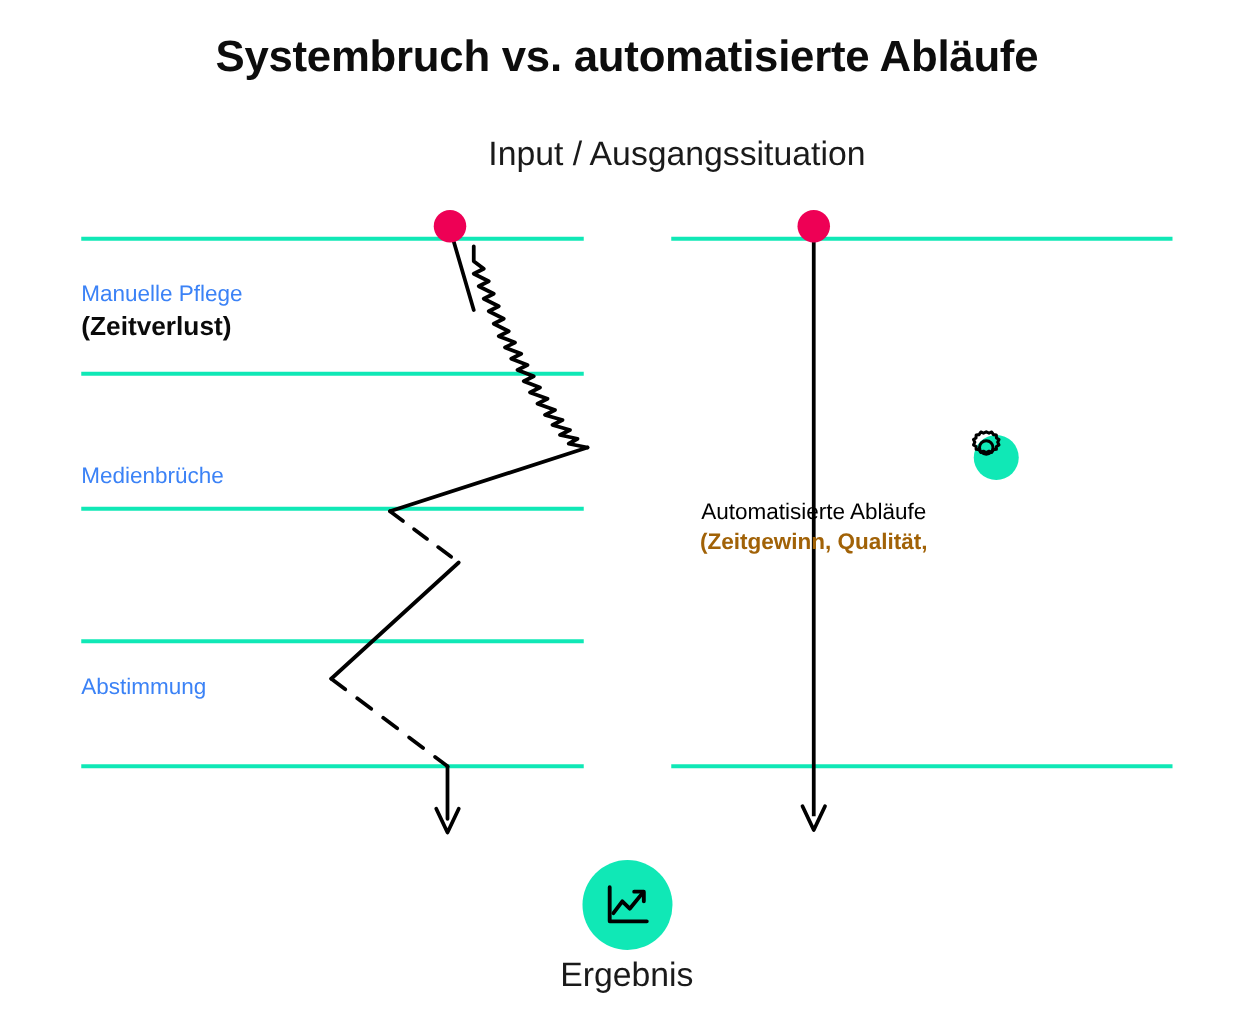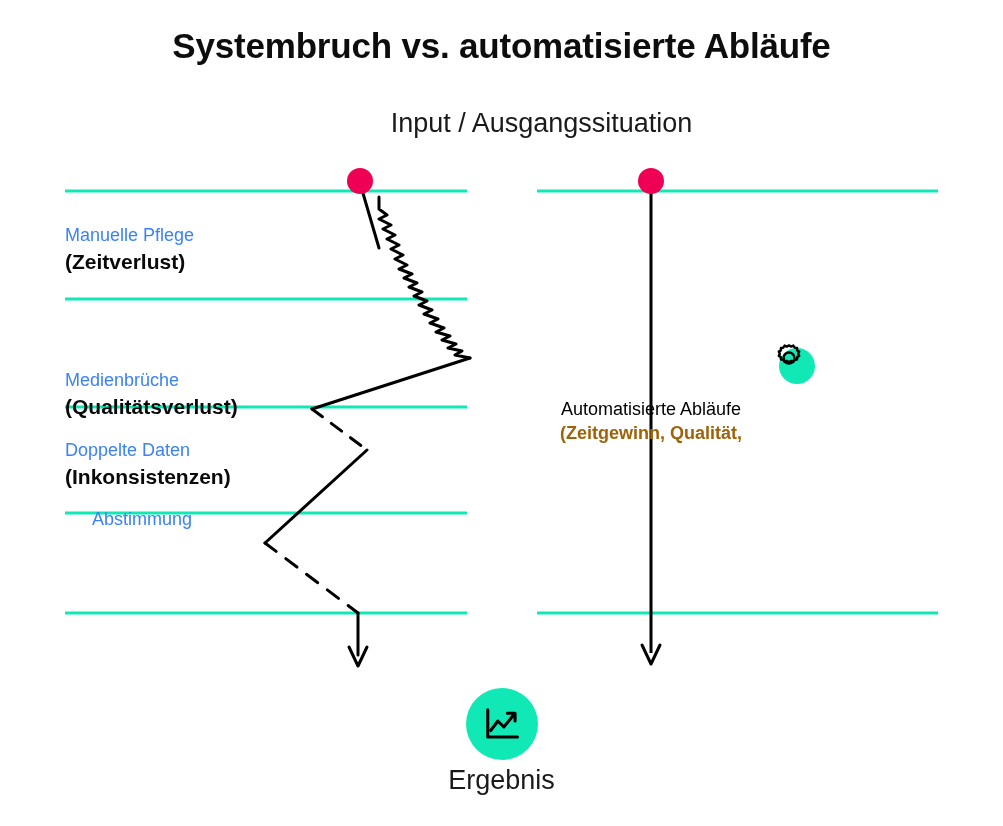--- a/index.html
+++ b/index.html
@@ -70,21 +70,21 @@
   }
   .stage-label .emph {
     display: block;
     font-size: 21px;
     font-weight: bold;
     color: #0a0a0a;
   }
   .stage-1 { top: 224px; }
   .stage-2 { top: 333px; margin-top: 36px; }
   .stage-3 { top: 439px; }
-  .stage-4 { top: 508px; margin-left: 27px; }
+  .stage-4 { top: 538px; }
 
   
   .right-block {
     position: absolute;
     left: 651px;
     top: 398px;
     width: 330px;
     margin-left: -165px;
     text-align: center;
     line-height: 1.32;
@@ -213,27 +213,22 @@
     <circle cx="651" cy="181" r="13" fill="#EE0055"></circle>
   </svg>
 
   <div class="stage-label stage-1">
     <span class="lead">Manuelle Pflege</span>
     <span class="emph">(Zeitverlust)</span>
   </div>
 
   <div class="stage-label stage-2">
     <span class="lead">Medienbrüche</span>
-    <span class="emph">(Qualitätsverlust)</span>
-  </div>
-
-  <div class="stage-label stage-3">
-    <span class="lead">Doppelte Daten</span>
-    <span class="emph">(Inkonsistenzen)</span>
-  </div>
+  </div>
+
 
   <div class="stage-label stage-4">
     <span class="lead">Abstimmung</span>
   </div>
 
   <div class="badge badge-gear"></div>
   <svg class="gear-glyph" viewBox="0 0 32 32">
     <path d="M16 4.2 l2.1 1.0 2.0 -0.9 1.3 2.0 2.2 0.3 0.1 2.2 1.9 1.2 -1.0 2.0 1.0 2.0 -1.9 1.2 -0.1 2.2 -2.2 0.3 -1.3 2.0 -2.0 -0.9 -2.1 1.0 -2.1 -1.0 -2.0 0.9 -1.3 -2.0 -2.2 -0.3 -0.1 -2.2 -1.9 -1.2 1.0 -2.0 -1.0 -2.0 1.9 -1.2 0.1 -2.2 2.2 -0.3 1.3 -2.0 2.0 0.9 Z" fill="none" stroke="#000000" stroke-width="2.3" stroke-linejoin="round"></path>
     <circle cx="16" cy="16" r="5.1" fill="none" stroke="#000000" stroke-width="2.3"></circle>
   </svg>

